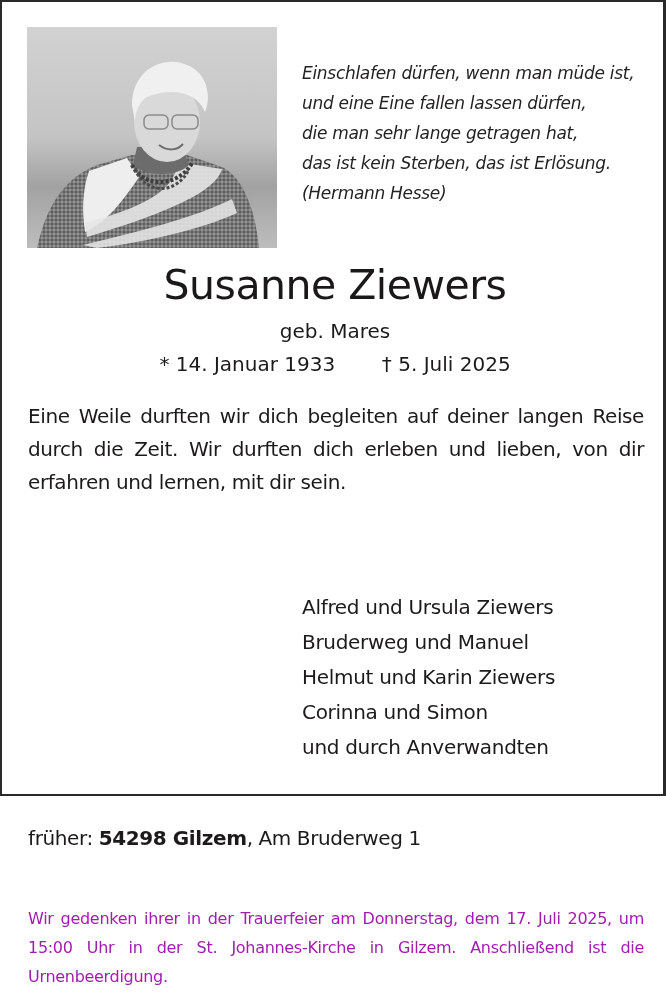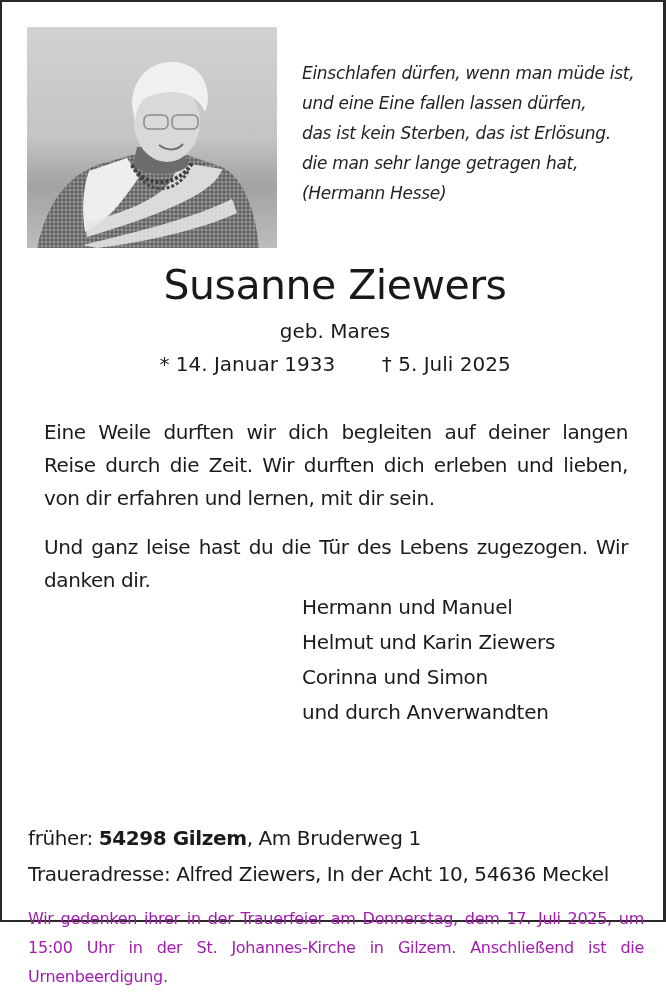--- a/index.html
+++ b/index.html
@@ -6,21 +6,21 @@
     html, body { width: 666px; height: 1000px; background: #ffffff; }
     body {
       font-family: "DejaVu Sans", "Liberation Sans", sans-serif;
       color: #1c1a1b;
       position: relative;
       overflow: hidden;
     }
     .frame {
       position: absolute;
       left: 0; top: 0;
-      width: 666px; height: 922px;
+      width: 666px; height: 796px;
       border-top: 2px solid #2b2829;
       border-left: 2px solid #2b2829;
       border-bottom: 2px solid #2b2829;
       border-right: 3px solid #2b2829;
       background: #ffffff;
     }
     
     .photo {
       position: absolute;
       left: 25px; top: 25px;
@@ -75,21 +75,21 @@
     
     .body-text {
       position: absolute;
       left: 26px; top: 398px;
       width: 616px;
       font-size: 20px;
       line-height: 33px;
       letter-spacing: -0.4px;
       text-align: justify;
     }
-    .body-text p { margin: 16px; }
+    .body-text p { margin: 0; }
 
     
     .family {
       position: absolute;
       left: 300px; top: 588px;
       font-size: 20px;
       line-height: 35px;
       letter-spacing: -0.3px;
     }
     .family .line { display: block; white-space: nowrap; }
@@ -159,50 +159,49 @@
       <rect x="117" y="88" width="24" height="14" rx="5" fill="none" stroke="#8a8a8a" stroke-width="1.5"></rect>
       <rect x="145" y="88" width="26" height="14" rx="5" fill="none" stroke="#8a8a8a" stroke-width="1.5"></rect>
 
       <path d="M132 118 C 140 124, 150 124, 156 117" stroke="#6f6f6f" stroke-width="2" fill="none"></path>
     </svg>
   </div>
 
   <div class="quote">
     <span class="line">Einschlafen dürfen, wenn man müde ist,</span>
     <span class="line">und eine Eine fallen lassen dürfen,</span>
+    <span class="line">die man sehr lange getragen hat,</span>
     <span class="line">das ist kein Sterben, das ist Erlösung.</span>
-    <span class="line">die man sehr lange getragen hat,</span>
     <span class="author">(Hermann Hesse)</span>
   </div>
 
   <h1 class="name">Susanne Ziewers</h1>
   <div class="born-name">geb. Mares</div>
   <div class="dates">
     <span>*</span>
     <span>14. Januar 1933</span>
     <span class="sep"></span>
     <span>†</span>
     <span>5. Juli 2025</span>
   </div>
 
   <div class="body-text">
     <p>Eine Weile durften wir dich begleiten auf deiner langen Reise durch die Zeit. Wir durften dich erleben und lieben, von dir erfahren und lernen, mit dir sein.</p>
-    <p>Und ganz leise hast du die Tür des Lebens zugezogen. Wir danken dir.</p>
   </div>
 
   <div class="family">
-    <span class="line">Hermann und Manuel</span>
+    <span class="line">Alfred und Ursula Ziewers</span>
+    <span class="line">Bruderweg und Manuel</span>
     <span class="line">Helmut und Karin Ziewers</span>
     <span class="line">Corinna und Simon</span>
     <span class="line">und durch Anverwandten</span>
   </div>
 
   <div class="address">
     <span class="line">
       <span>früher:</span>
       <strong>54298 Gilzem</strong><span>, Am Bruderweg 1</span>
     </span>
-    <span class="line">Traueradresse: Alfred Ziewers, In der Acht 10, 54636 Meckel</span>
   </div>
 
   <div class="funeral">Wir gedenken ihrer in der Trauerfeier am Donnerstag, dem 17. Juli 2025, um 15:00 Uhr in der St. Johannes-Kirche in Gilzem. Anschließend ist die Urnenbeerdigung.</div>
 
 </div>
 
 </body></html>

